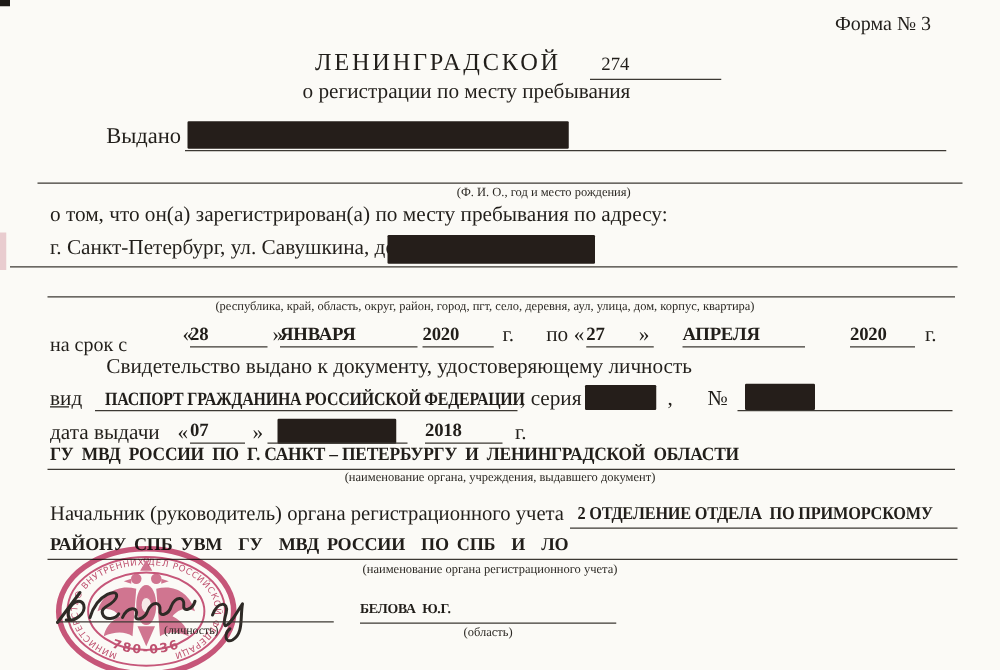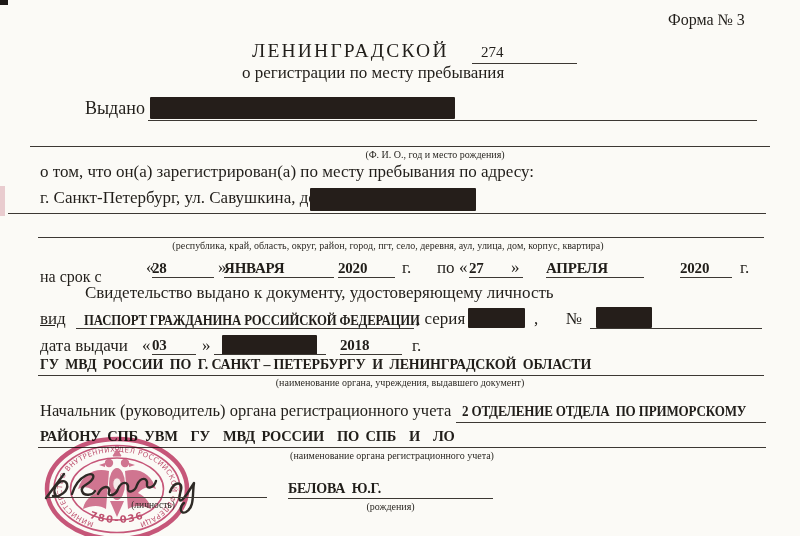--- a/index.html
+++ b/index.html
@@ -78,21 +78,21 @@
   <div class="ln" style="left:76px;top:328px;width:338px;"></div>
   <div class="abs" style="left:416px;top:309px;font-size:17px;">, серия</div>
   <div class="bar" style="left:468px;top:308px;width:57px;height:20px;"></div>
   <div class="abs" style="left:534px;top:309px;font-size:17px;">,</div>
   <div class="abs" style="left:566px;top:309px;font-size:17px;">№</div>
   <div class="ln" style="left:590px;top:328px;width:172px;"></div>
   <div class="bar" style="left:596px;top:307px;width:56px;height:21px;"></div>
 
   <div class="abs" style="left:40px;top:336px;font-size:17px;">дата выдачи</div>
   <div class="abs" style="left:142px;top:336px;font-size:17px;">«</div>
-  <div class="abs v ctr" style="left:152px;top:337px;width:44px;font-size:15px;">03</div>
+  <div class="abs v ctr" style="left:152px;top:337px;width:44px;font-size:15px;">07</div>
   <div class="ln" style="left:152px;top:354px;width:44px;"></div>
   <div class="abs" style="left:202px;top:336px;font-size:17px;">»</div>
   <div class="bar" style="left:222px;top:335px;width:95px;height:20px;"></div>
   <div class="ln" style="left:214px;top:354px;width:112px;"></div>
   <div class="abs v ctr" style="left:340px;top:337px;width:62px;font-size:15px;">2018</div>
   <div class="ln" style="left:340px;top:354px;width:62px;"></div>
   <div class="abs" style="left:412px;top:336px;font-size:17px;">г.</div>
 
   <div class="abs v cond93" style="left:40px;top:356px;font-size:15px;">ГУ  МВД  РОССИИ  ПО  Г. САНКТ – ПЕТЕРБУРГУ  И  ЛЕНИНГРАДСКОЙ  ОБЛАСТИ</div>
   <div class="ln" style="left:38px;top:375px;width:726px;"></div>
@@ -142,17 +142,17 @@
       <path d="M16,30 C10,20 24,10 27,18 C29,25 19,32 13,30"></path>
       <path d="M32,28 C38,8 56,4 53,12 C50,19 40,19 42,25 C44,31 53,29 55,25"></path>
       <path d="M58,28 c4,-9 13,-9 11,-2 c-2,6 7,3 9,-3 c4,-9 11,-7 10,-1 c-1,6 7,4 9,-3 c4,-9 11,-7 10,-1 c-1,6 7,4 9,-3"></path>
       <path d="M130,26 c4,-11 13,-11 11,-2 c-3,11 -2,15 6,4 l7,-11 c-2,11 1,24 -8,29 c-6,3 -7,-5 -2,-9"></path>
     </g>
   </svg>
 
   <div class="ln" style="left:45px;top:497px;width:222px;"></div>
   <div class="abs c" style="left:98px;top:500px;width:110px;font-size:9.5px;">(личность)</div>
 
-  <div class="abs v ctr" style="left:288px;top:481px;width:205px;font-size:14px;">БЕЛОВА  Ю.Г.</div>
+  <div class="abs v ctr" style="left:288px;top:481px;width:205px;font-size:11px;">БЕЛОВА  Ю.Г.</div>
   <div class="ln" style="left:288px;top:498px;width:205px;"></div>
-  <div class="abs c" style="left:288px;top:501px;width:205px;">(рождения)</div>
+  <div class="abs c" style="left:288px;top:501px;width:205px;">(область)</div>
 
 </div>
 
 </body></html>

